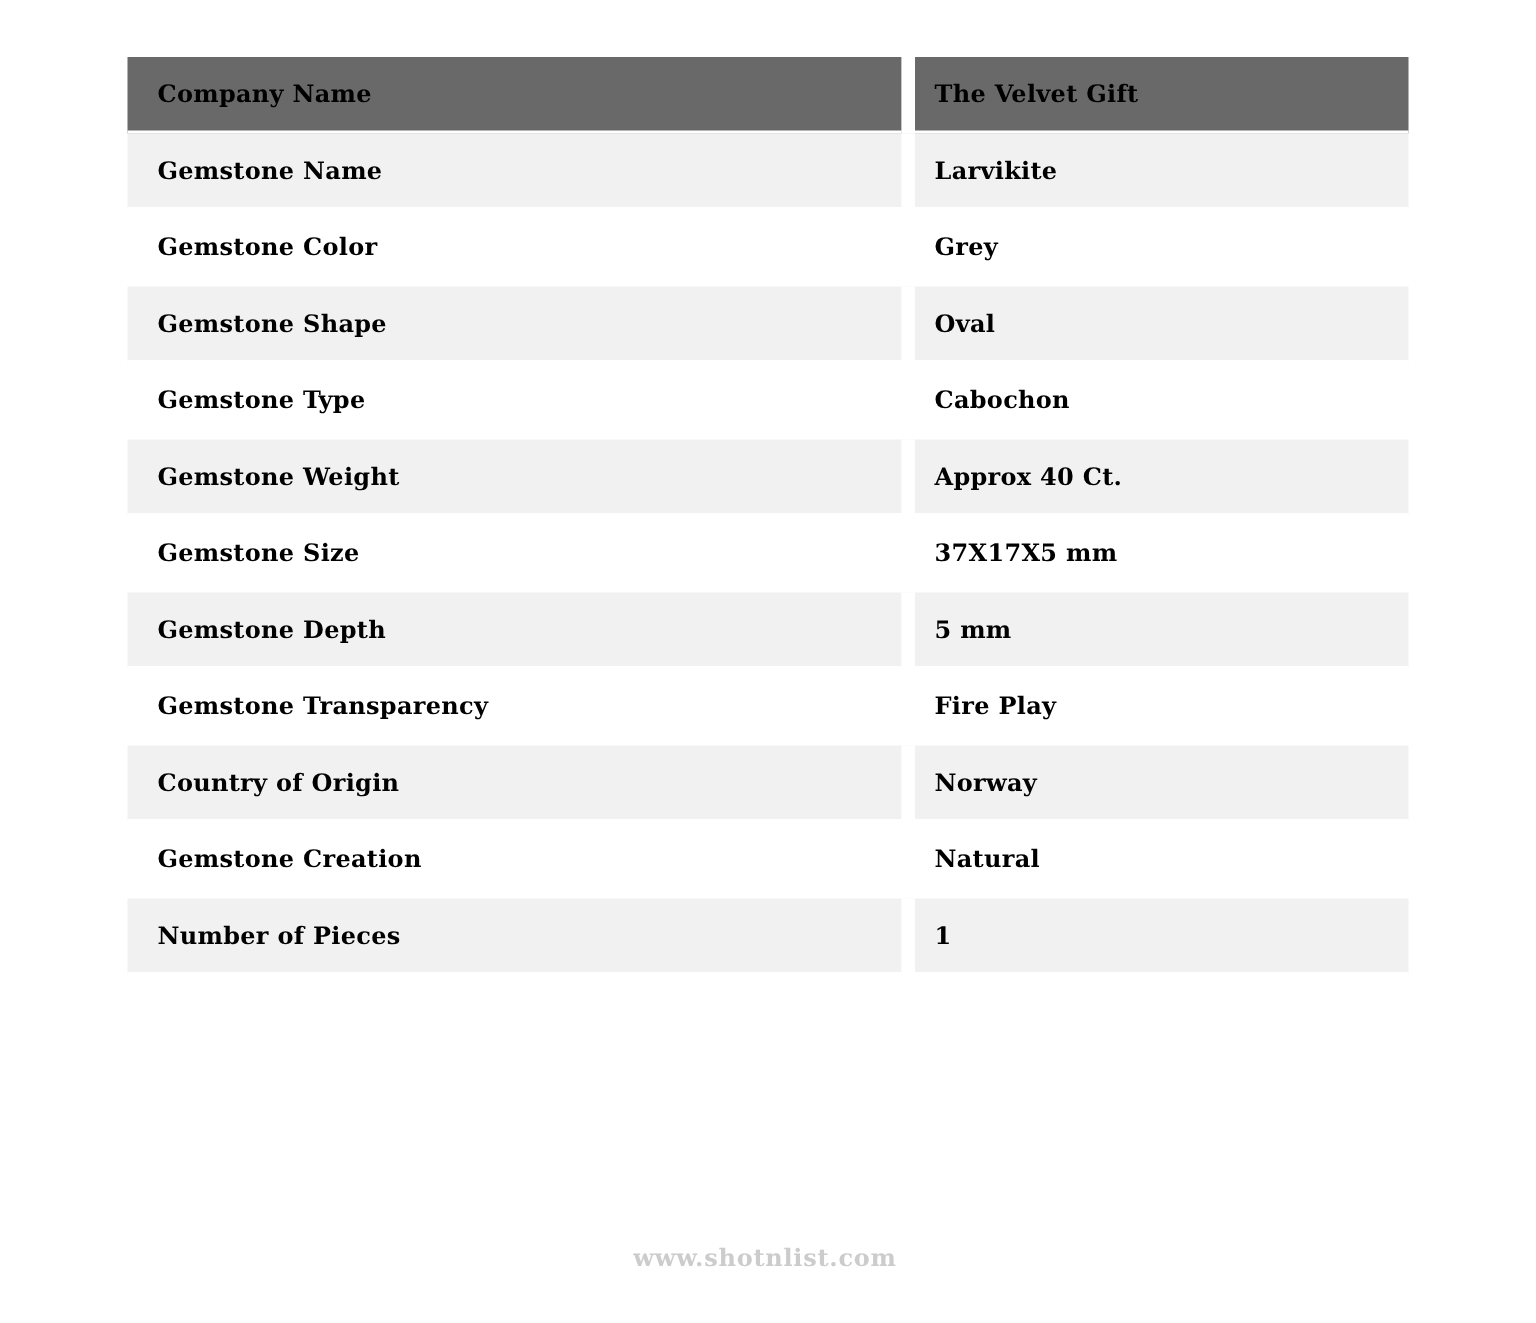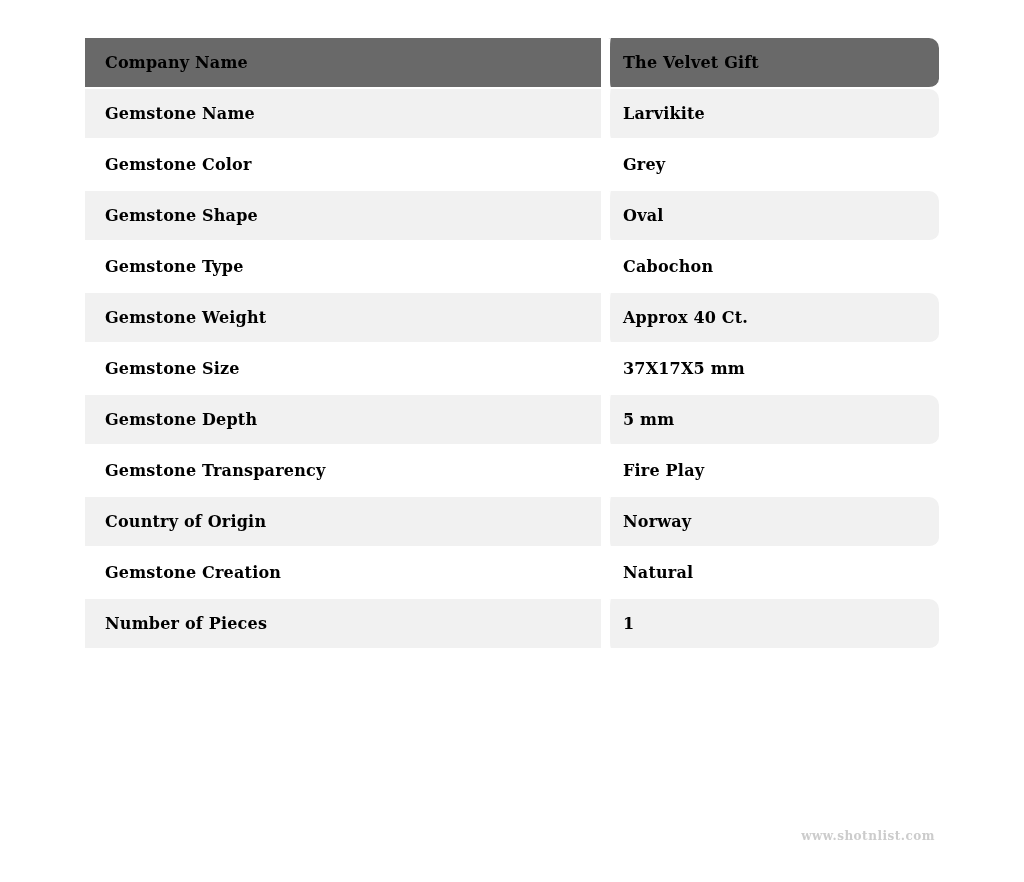--- a/index.html
+++ b/index.html
@@ -38,40 +38,39 @@
     text-align: left;
     vertical-align: middle;
     padding: 0 0 0 20px;
     letter-spacing: 0.2px;
     white-space: nowrap;
     overflow: hidden;
   }
   .spec-table .value-cell {
     border-left: 9px solid #ffffff;
     padding-left: 13px;
-    border-radius: 10px;
   }
   .spec-table thead th {
     background: var(--header-bg, #696969);
     margin-left: 36px;
   }
   .spec-table tbody tr:nth-child(odd) td {
     background: var(--alt-row-bg, #f1f1f1);
   }
   .spec-table tbody tr:nth-child(even) td {
     background: var(--row-bg, #ffffff);
   }
   .footer {
     position: absolute;
     left: 85px;
     top: 829px;
     width: 850px;
-    text-align: right;
+    text-align: center;
     font-weight: bold;
-    font-size: 12px;
+    font-size: 16px;
     letter-spacing: 0.5px;
     color: var(--footer-color, #cccccc);
   }
 </style>
 </head>
 <body>
 
 <div class="table-wrap">
   <table class="spec-table">
     <colgroup>

